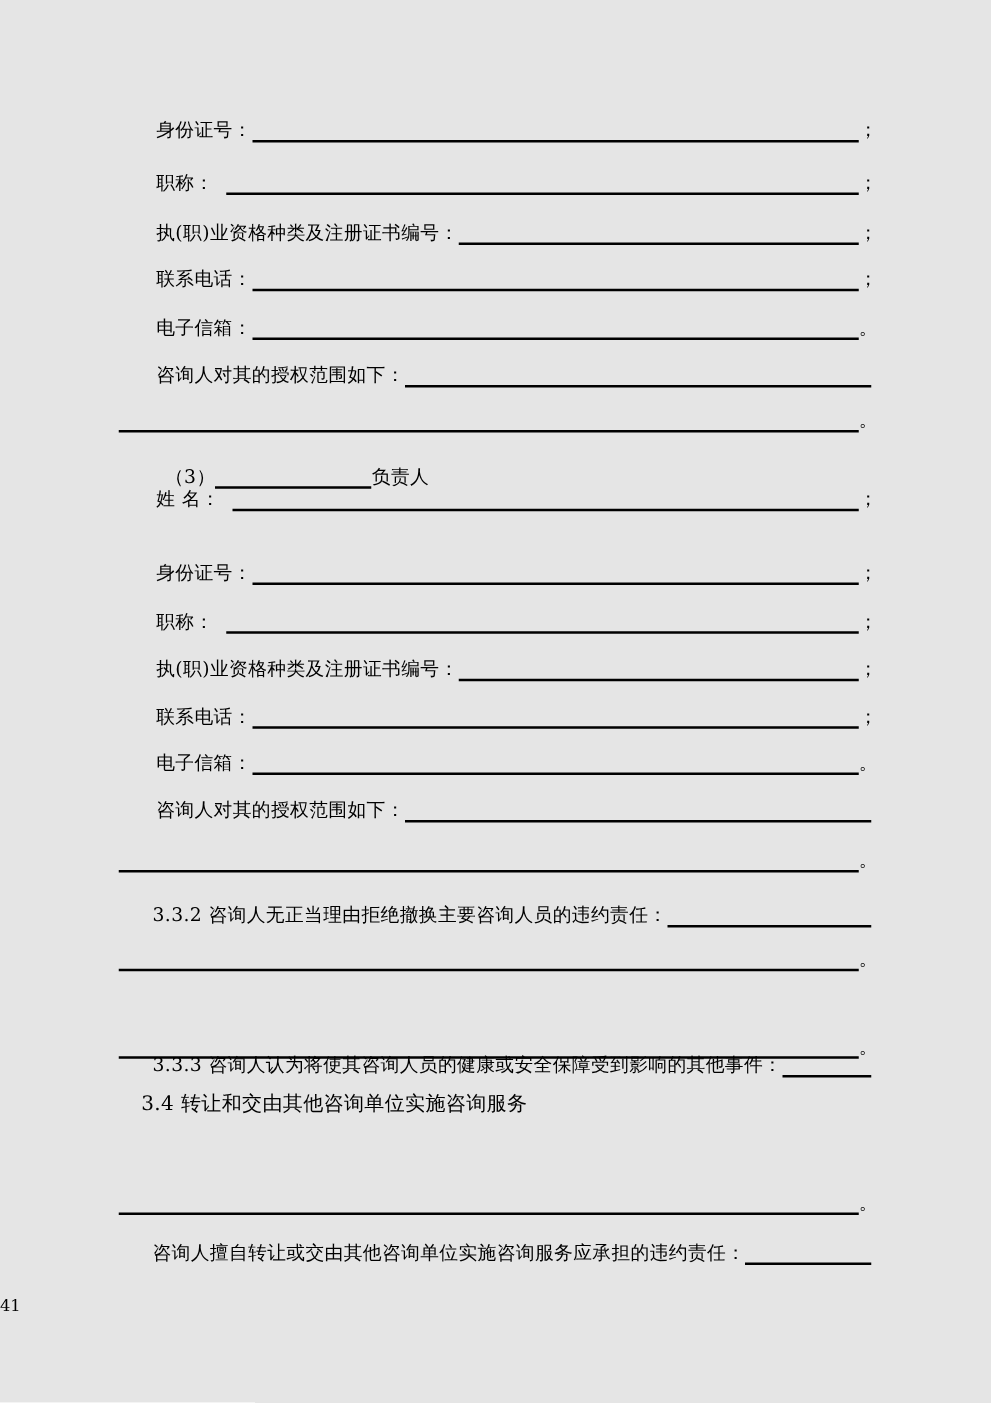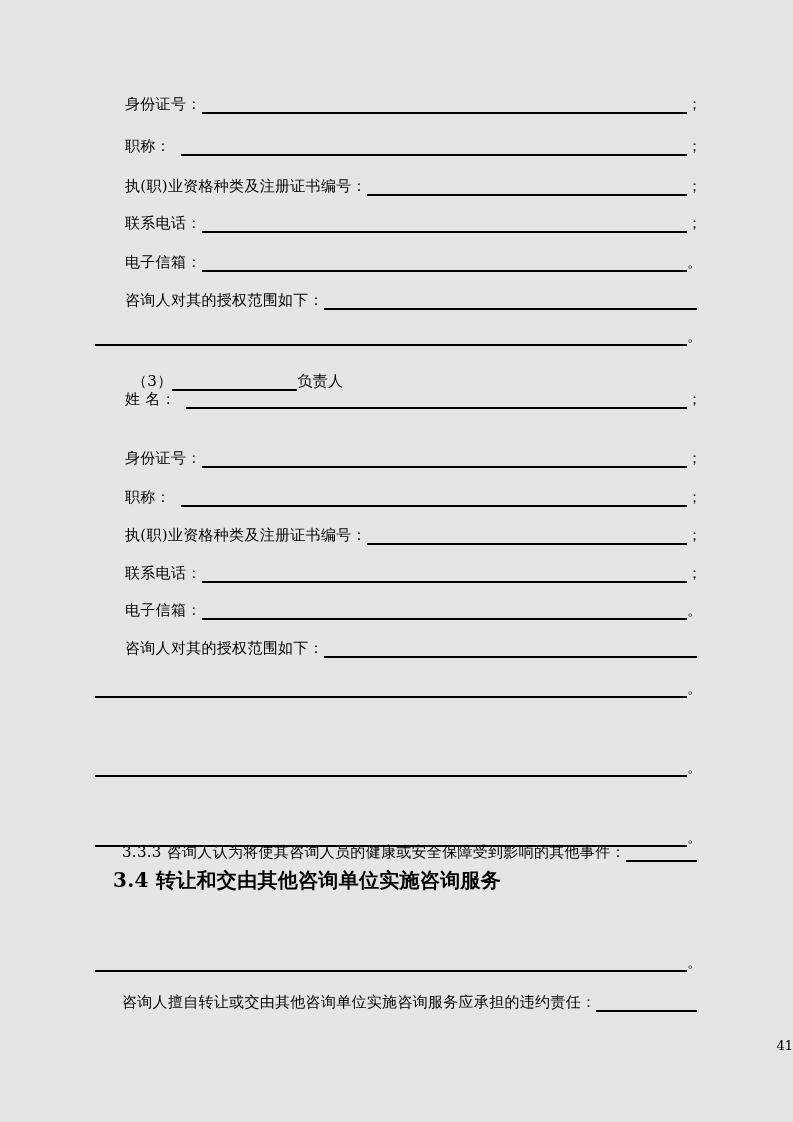--- a/index.html
+++ b/index.html
@@ -42,29 +42,29 @@
     border-bottom:2px solid #000000;
     align-self:flex-end;
   }
   .punct{
     flex:0 0 auto;
     width:10px;
     white-space:pre;
     overflow:visible;
   }
   .heading{
-    font-weight:bold;
-    font-size:20px;
+    font-weight:normal;
+    font-size:16px;
   }
   .pagenum{
     position:absolute;
     top:1038px;
     left:0;
     width:793px;
-    text-align:right;
+    text-align:left;
     font-size:13px;
   }
 </style>
 </head>
 <body>
 
 <div class="page">
 
   <div class="row" style="top:92px">
     <span class="label ind30">身份证号：</span>
@@ -138,20 +138,24 @@
   </div>
   <div class="row" style="top:636px">
     <span class="label ind30">咨询人对其的授权范围如下：</span>
     <span class="fill"></span>
   </div>
   <div class="row" style="top:676px">
     <span class="fill"></span>
     <span class="punct">。</span>
   </div>
 
+  <div class="row" style="top:720px">
+    <span class="label ind27">3.3.2 咨询人无正当理由拒绝撤换主要咨询人员的违约责任：</span>
+    <span class="fill"></span>
+  </div>
   <div class="row" style="top:755px">
     <span class="fill"></span>
     <span class="punct">。</span>
   </div>
 
   <div class="row" style="top:840px">
     <span class="label ind27">3.3.3 咨询人认为将使其咨询人员的健康或安全保障受到影响的其他事件：</span>
     <span class="fill"></span>
   </div>
   <div class="row" style="top:825px">

